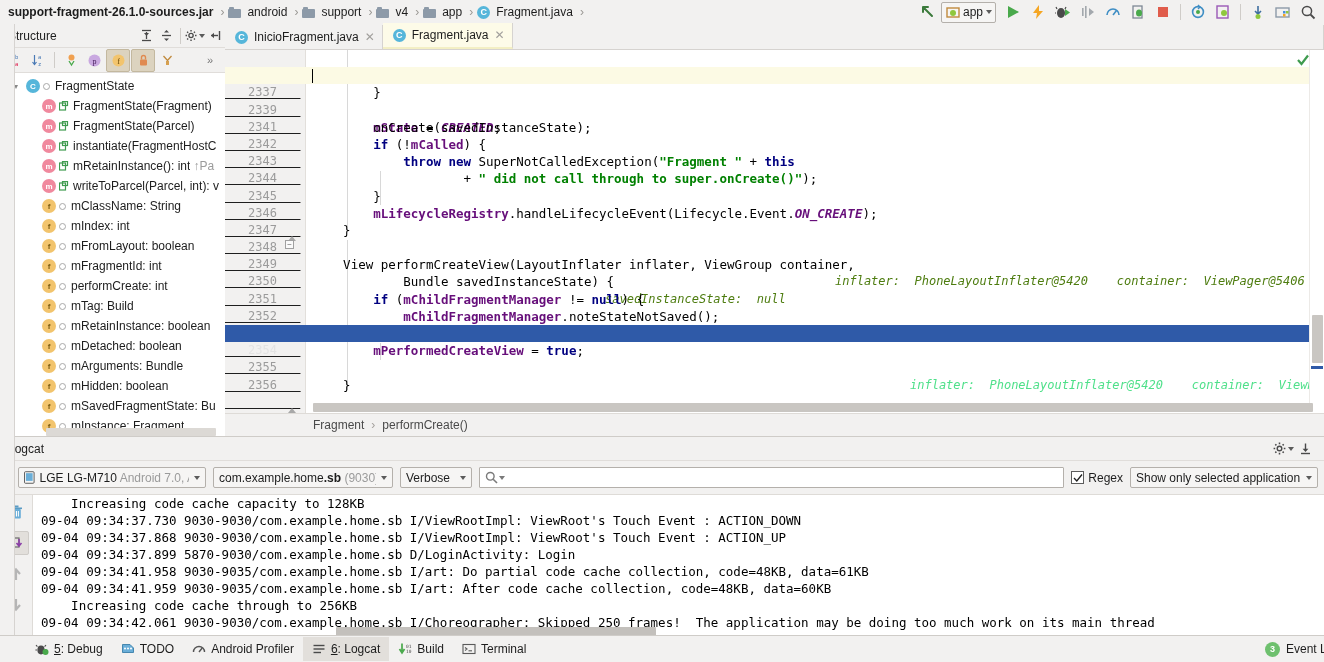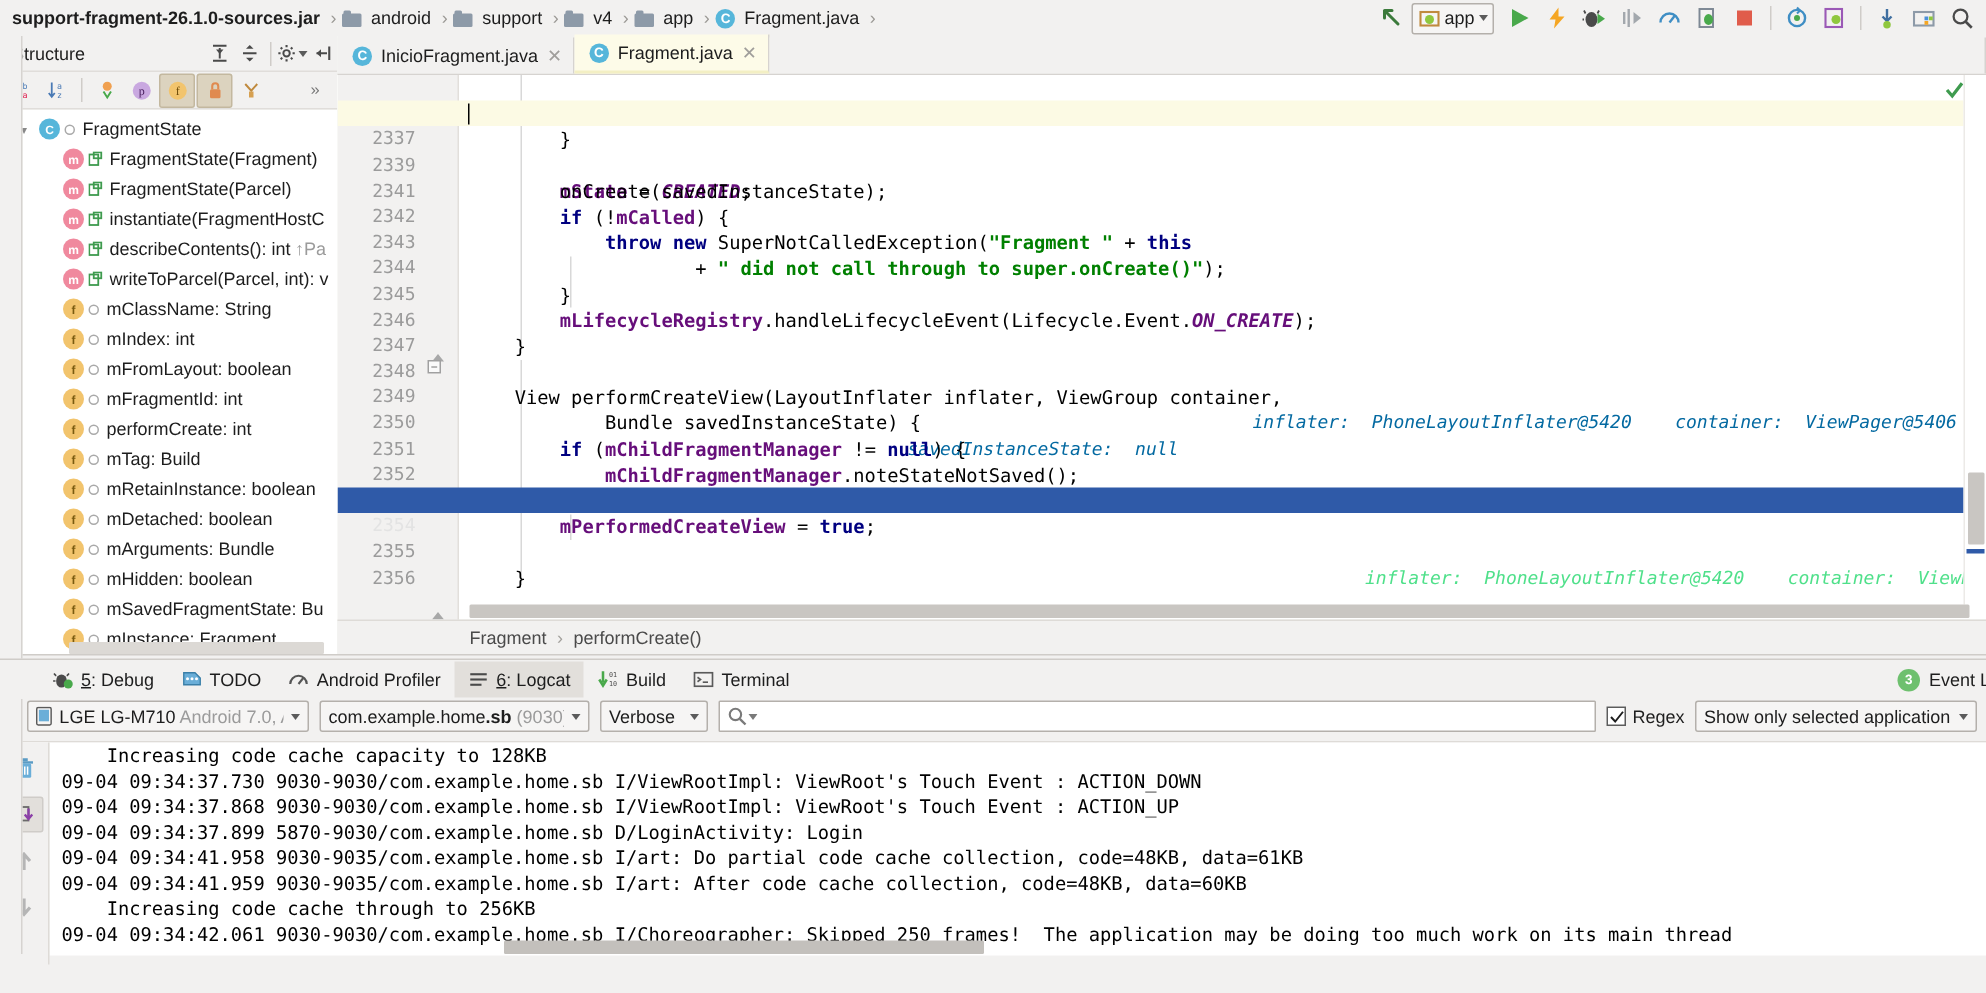--- a/index.html
+++ b/index.html
@@ -5,21 +5,21 @@
   html, body {
     margin: 0; padding: 0;
     width: 1324px; height: 662px;
     overflow: hidden;
     background: #f2f1f0;
     font-family: "Liberation Sans", sans-serif;
     font-size: 12px;
     color: #1e1e1e;
     -webkit-font-smoothing: antialiased;
   }
-  #app { position: relative; width: 1324px; height: 466px; }
+  #app { position: relative; width: 1324px; height: 662px; }
 
   
   .topbar {
     position: absolute; left: 0; top: 0; width: 1324px; height: 24px;
     background: #f2f1f0; border-bottom: 1px solid #d6d3d0;
     display: flex; align-items: center;
   }
   .nav-crumbs { display: flex; align-items: center; padding-left: 6px; flex: 1; min-width: 0; }
   .crumb { display: flex; align-items: center; font-size: 12px; color: #1d1d1d; white-space: nowrap; }
   .crumb .ctext { padding: 0 2px; }
@@ -115,40 +115,40 @@
   .tabfill { flex: 1; border-bottom: none; }
 
   .code-area { position: relative; height: 364px; overflow: hidden; background: #fff; }
   .gutter {
     position: absolute; left: 0; top: 0; width: 80px; height: 364px;
     background: #f2f1f0; border-right: 1px solid #e2dfdb;
   }
   .code-scroll { position: absolute; left: 0; top: 0; right: 0; height: 364px; }
   .cline {
     position: relative; height: 17.2px; line-height: 17.2px; white-space: pre;
-    font-family: "DejaVu Sans Mono", "Liberation Mono", monospace; font-size: 12.5px;
+    font-family: "DejaVu Sans Mono", "Liberation Mono", monospace; font-size: 12.5px; text-decoration: underline;
   }
   .cline .lnum {
     position: absolute; left: 0; width: 52px; text-align: right;
     color: #9b9b9b; font-size: 12px;
     font-family: "DejaVu Sans Mono", "Liberation Mono", monospace;
   }
   .cline .ctext2 { position: absolute; left: 88px; right: 0; }
   .cline.hl { background: #fcfae4; }
   .cline.sel { background: #2f5aa8; }
   .cline.sel .lnum { color: #e3e3e3; }
   .caretbar {
     position: absolute; left: 87px; top: 2px; width: 1px; height: 14px; background: #000;
   }
   .kw { color: #000080; font-weight: bold; }
   .fld { color: #660e7a; font-weight: bold; }
   .cnst { color: #660e7a; font-weight: bold; font-style: italic; }
   .str { color: #008000; font-weight: bold; }
   .plain { color: #000; }
-  .inl { color: #0369a1; font-style: italic; font-size: 12px; }
+  .inl { color: #4d7c0f; font-style: italic; font-size: 12px; }
   .inl-sel { color: #4fe08a; font-style: italic; font-size: 12px; }
   .indent-guide { position: absolute; top: 0; bottom: 0; width: 1px; background: #d8d8d8; }
   .fold-marker {
     position: absolute; width: 9px; height: 9px; border: 1px solid #a0a0a0;
     background: #fafafa; color: #666; font-size: 8px; line-height: 7px; text-align: center;
     box-sizing: border-box;
   }
   .fold-end { position: absolute; width: 0; height: 0; border-left: 4px solid transparent;
               border-right: 4px solid transparent; border-bottom: 5px solid #a8a8a8; }
 
@@ -496,21 +496,21 @@
               <rect x="3.5" y="0.5" width="5" height="4" fill="none" stroke="#3f9b4f" stroke-width="1.2"></rect>
             </svg></span>
         <span class="nodelabel">instantiate(FragmentHostC</span>
       </div>
       <div class="tnode" style="padding-left:42px">
         <span class="badge m">m</span>
         <span class="mini-ico"><svg width="10" height="11" viewBox="0 0 10 11">
               <rect x="0.5" y="2" width="6" height="7" fill="none" stroke="#3f9b4f" stroke-width="1.2"></rect>
               <rect x="3.5" y="0.5" width="5" height="4" fill="none" stroke="#3f9b4f" stroke-width="1.2"></rect>
             </svg></span>
-        <span class="nodelabel">describeContents(): int</span>
+        <span class="nodelabel">mRetainInstance(): int</span>
         <span class="hint" style="margin-left:3px">↑Pa</span>
       </div>
       <div class="tnode" style="padding-left:42px">
         <span class="badge m">m</span>
         <span class="mini-ico"><svg width="10" height="11" viewBox="0 0 10 11">
               <rect x="0.5" y="2" width="6" height="7" fill="none" stroke="#3f9b4f" stroke-width="1.2"></rect>
               <rect x="3.5" y="0.5" width="5" height="4" fill="none" stroke="#3f9b4f" stroke-width="1.2"></rect>
             </svg></span>
         <span class="nodelabel">writeToParcel(Parcel, int): v</span>
       </div>

